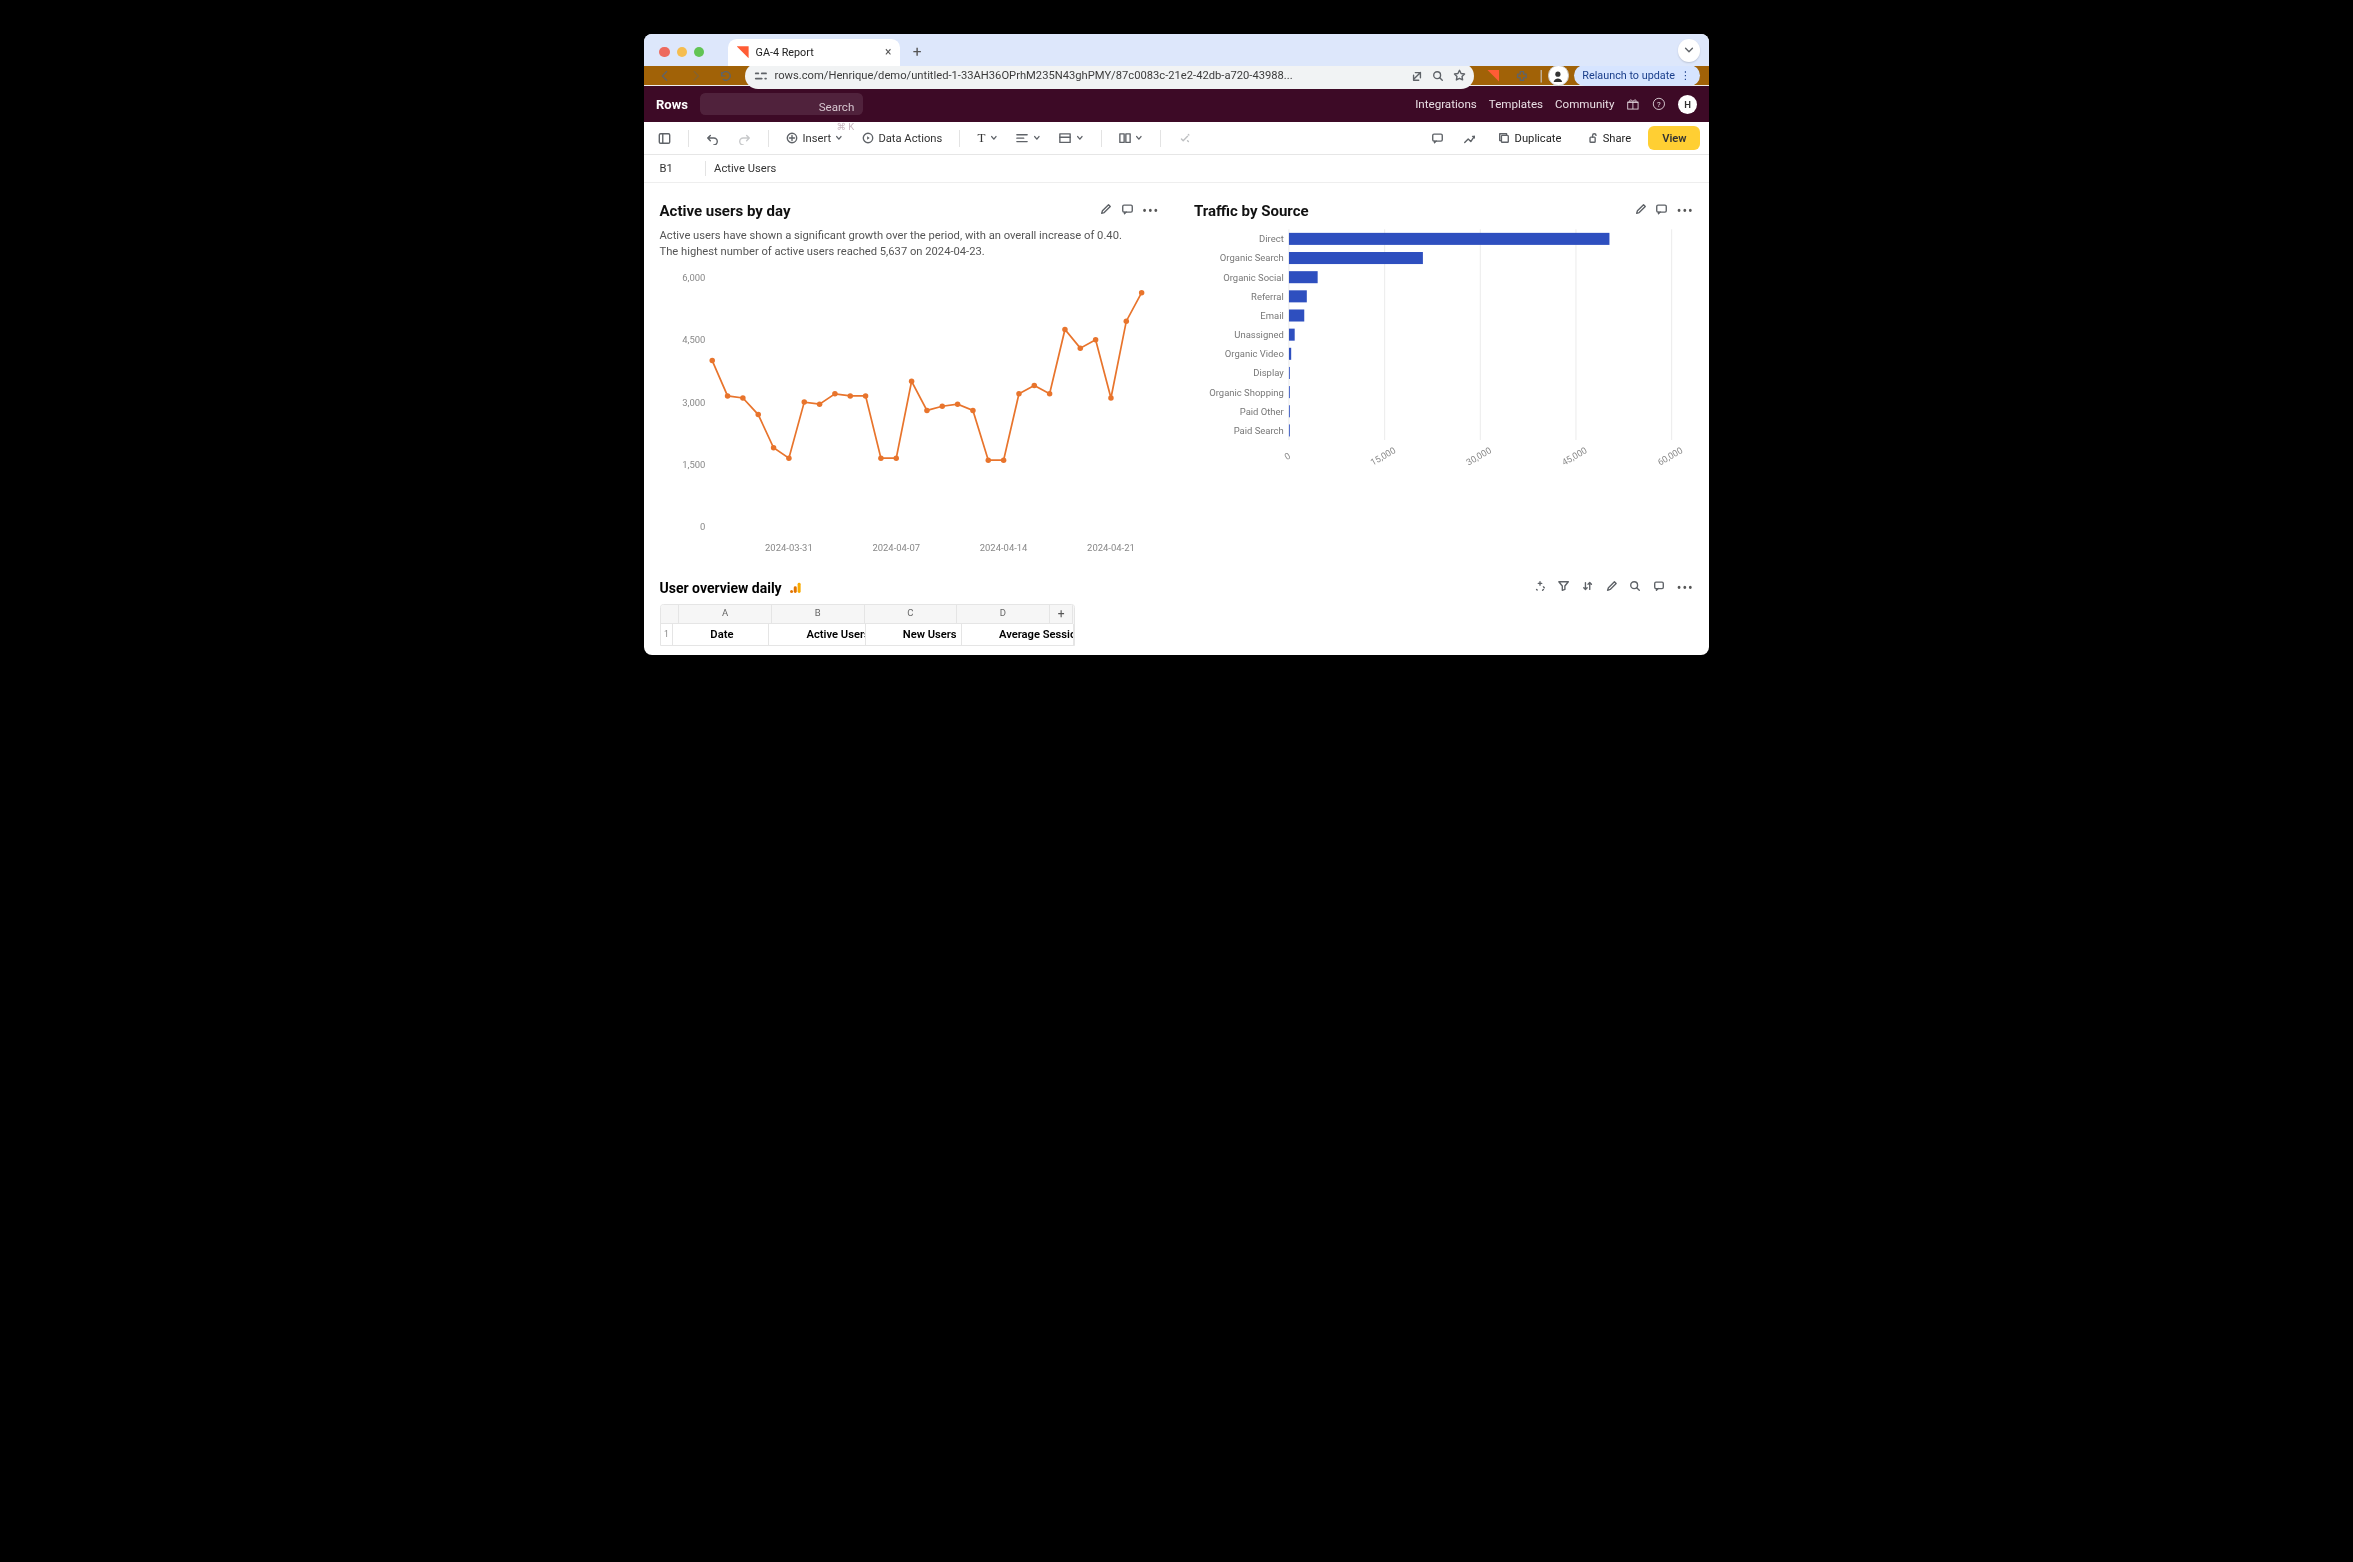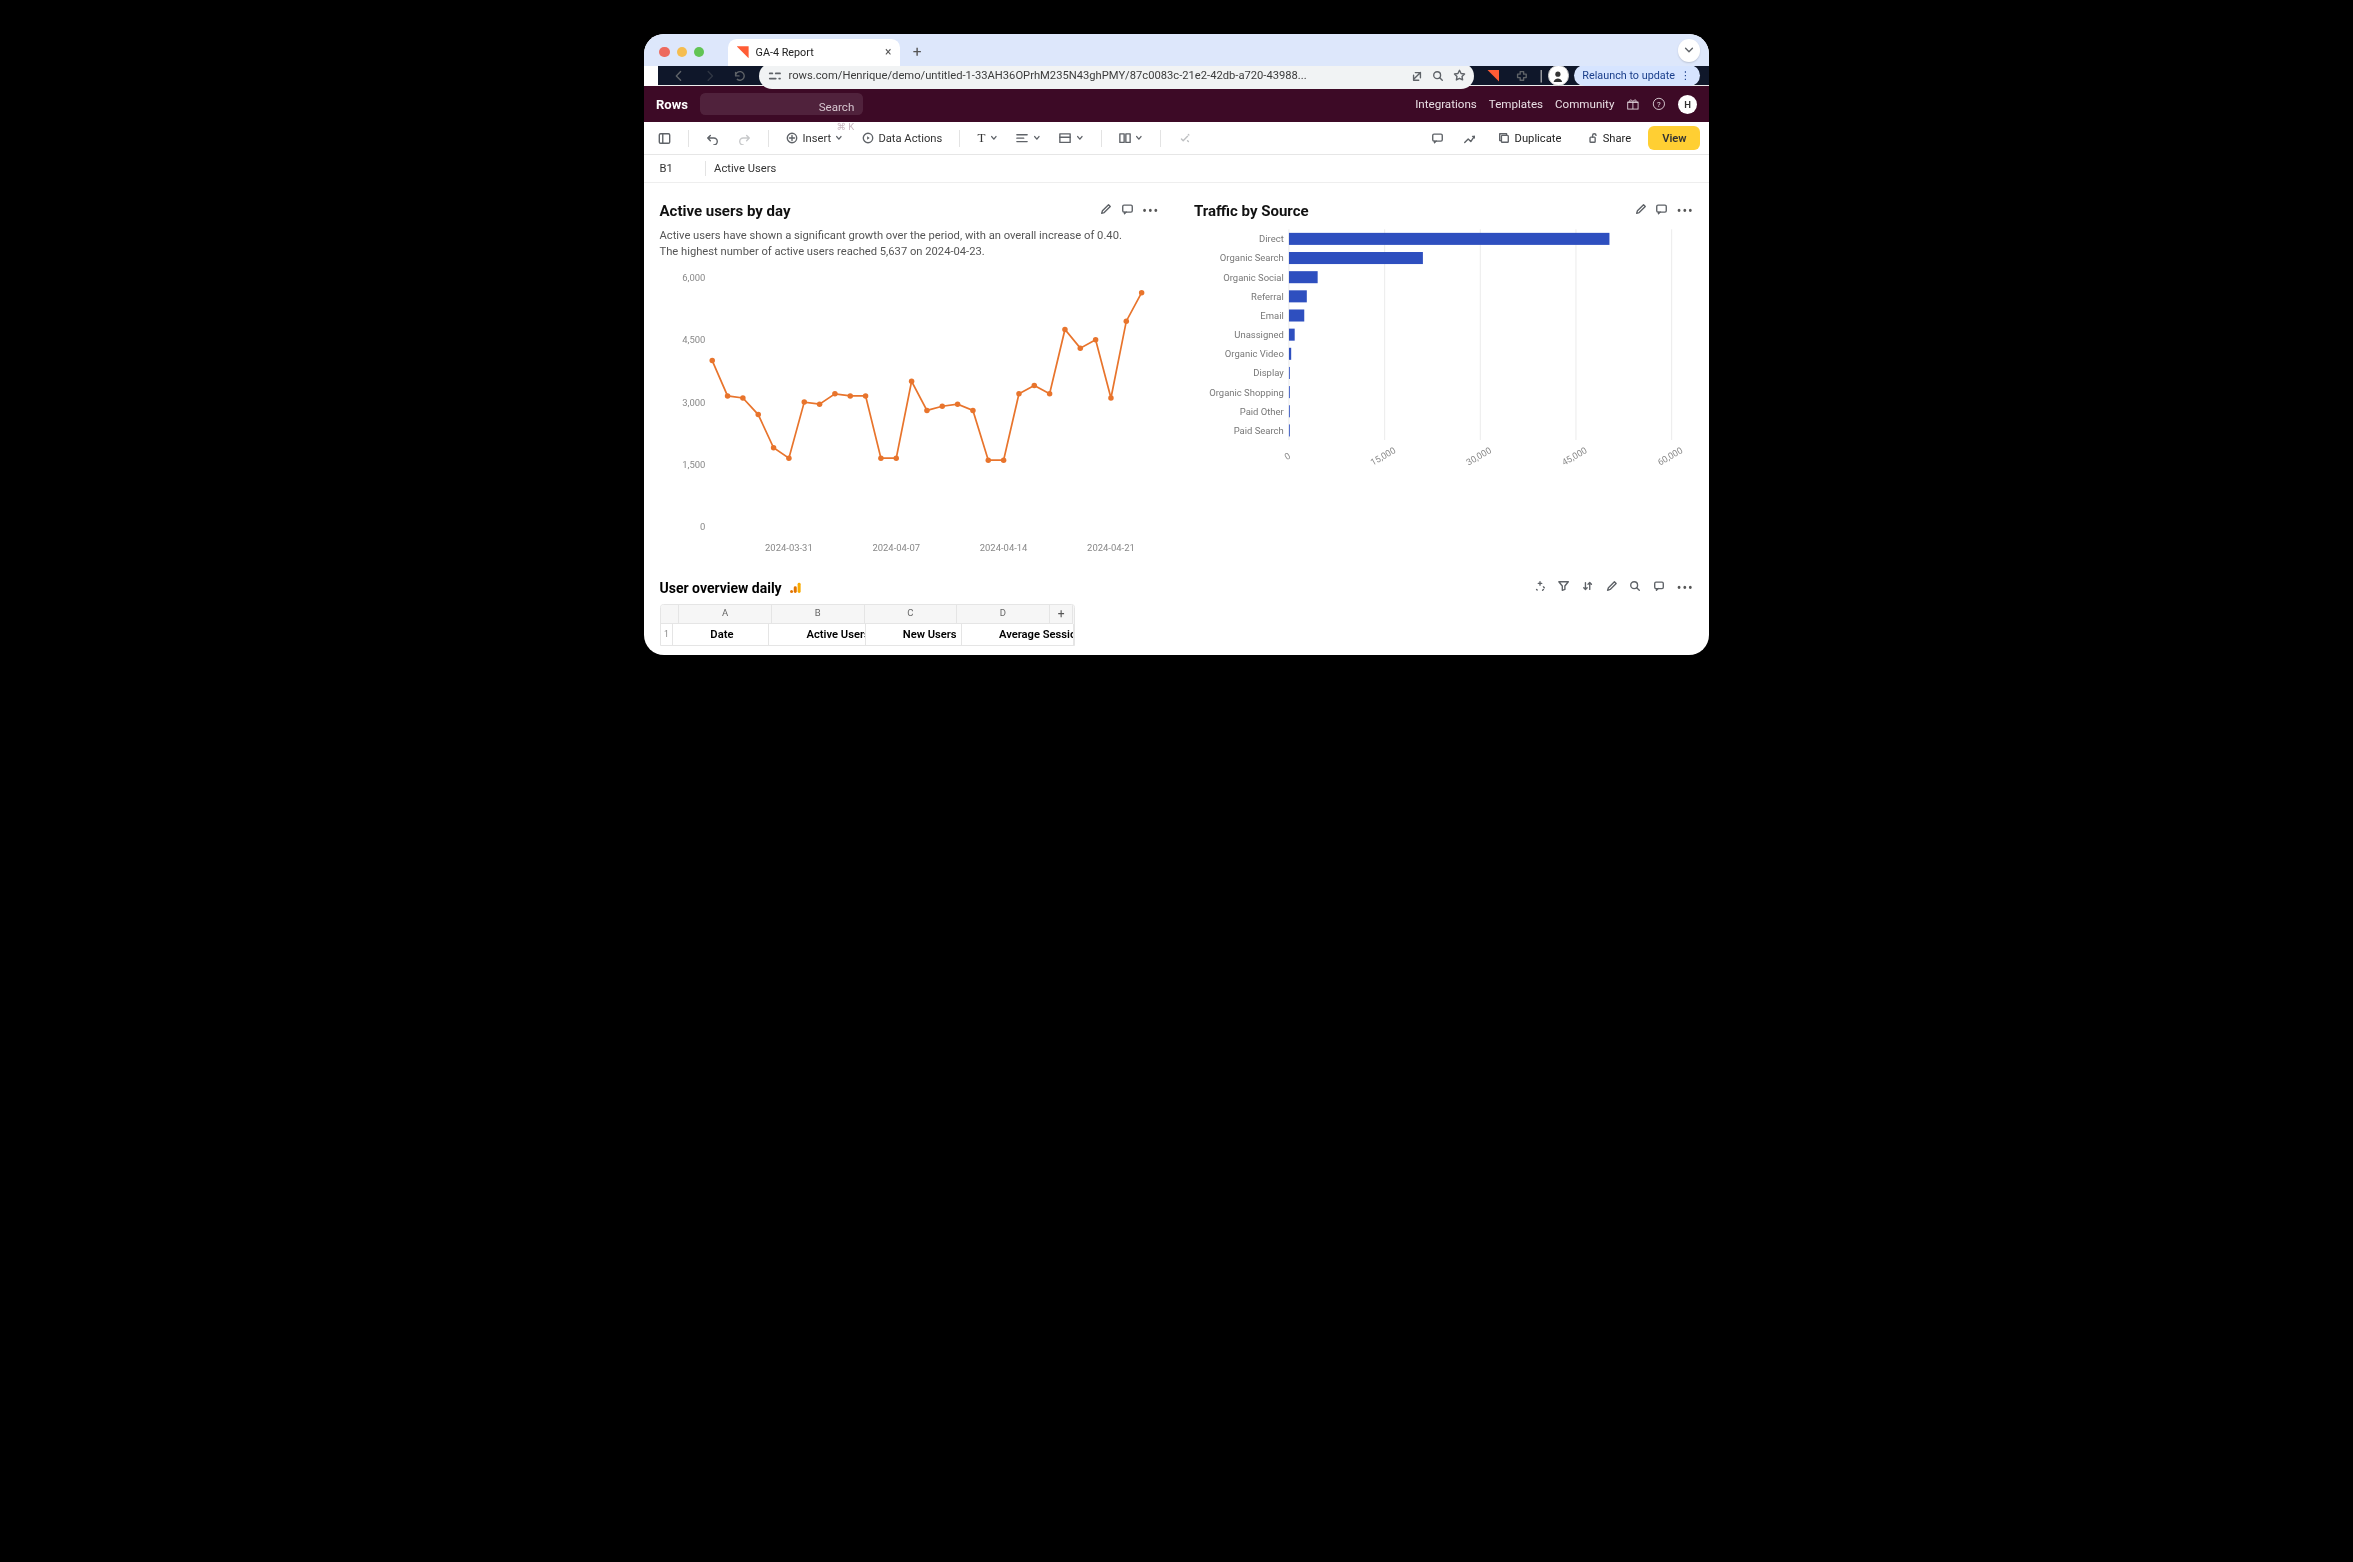--- a/index.html
+++ b/index.html
@@ -1,29 +1,29 @@
 <!DOCTYPE html>
 <html style="font-size:13.8px"><head>
 <meta charset="utf-8">
 <style>
   * { box-sizing: border-box; margin: 0; padding: 0; }
   body { background: #000; font-family: -apple-system, BlinkMacSystemFont, "Segoe UI", Roboto, sans-serif; display:flex; align-items:center; justify-content:center; padding:34px 17px; }
-  .window { width: 1065px; background:#fff; border-radius:20px; overflow:hidden; box-shadow:0 8.6px 52px rgba(0,0,0,.5);}
+  .window { width: 1065px; background:#fff; border-radius:8px; overflow:hidden; box-shadow:0 8.6px 52px rgba(0,0,0,.5);}
   
   .tab-strip { background:#dde7fb; height:32px; display:flex; align-items:flex-end; padding-left:8.6px; position:relative; }
   .traffic { display:flex; gap:6.9px; align-items:center; padding:0 6.9px 8.6px 6.9px; }
   .dot { width:10.3px; height:10.3px; border-radius:50%; }
   .red{background:#ed6a5e;} .yellow{background:#f5bd4f;} .green{background:#61c454;}
   .tab { background:#fff; border-radius:8.6px 8.6px 0 0; height:27.5px; display:flex; align-items:center; padding:0 8.6px; width:172px; margin-left:17px; font-size:10.8px; color:#222; gap:6.9px;}
   .tab .fav { width:12px; height:12px; background:#ff5c35; clip-path: polygon(0 0, 100% 0, 100% 100%); transform:rotate(0deg);}
   .tab .close { margin-left:auto; color:#555; font-size:12px; cursor:pointer;}
   .newtab { width:24px; height:24px; display:flex; align-items:center; justify-content:center; color:#555; font-size:15.5px; cursor:pointer; margin-left:5.2px; margin-bottom:1.7px;}
   .tabs-menu { position:absolute; right:8.6px; top:5.2px; width:22.4px; height:22.4px; border-radius:11.2px; background:#fff; display:flex; align-items:center; justify-content:center; color:#333; box-shadow:0 0.9px 1.7px rgba(0,0,0,.15);}
   
-  .addr-bar { background:#0f172a; height:20px; display:flex; align-items:center; padding:0 8.6px; gap:6.9px; border-bottom:0.9px solid #eee;margin-left:14px;}
+  .addr-bar { background:#a16207; height:20px; display:flex; align-items:center; padding:0 8.6px; gap:6.9px; border-bottom:0.9px solid #eee;}
   .ic { width:24px; height:24px; display:flex; align-items:center; justify-content:center; color:#5f6368; border-radius:12px; cursor:pointer;}
   .addr-field { flex:1; background:#f1f3f4; border-radius:15.5px; height:26px; display:flex; align-items:center; padding:0 8.6px; gap:6.9px; font-size:11.2px; color:#3c3c3c;}
   .addr-right { display:flex; gap:5.2px; align-items:center;}
   .avatar { width:20.6px;height:20.6px;border-radius:50%;background:#fff;border:0.9px solid #ccc; display:flex;align-items:center;justify-content:center;font-size:11.2px;}
   .relaunch { background:#d6e4ff; color:#1a3e8b; border-radius:13.8px; padding:4.3px 8.6px; font-size:10.8px; display:flex; align-items:center; gap:5.2px; cursor:pointer;}
   
   .rows-top { background:#3d0a26; color:#fff; height:36px; display:flex; align-items:center; padding:0 12px; gap:12px; font-size:11.6px;}
   .brand { font-weight:700; font-size:13px;}
   .search { background:rgba(255,255,255,.1); border-radius:5.2px; height:22.4px; display:flex; align-items:flex-end; padding:0 8.6px; gap:6.9px; color:#d6c6cf; min-width:163px;flex-direction:column;}
   .search .kbd { margin-left:auto; font-size:9.5px; color:#c8b6bf;}

